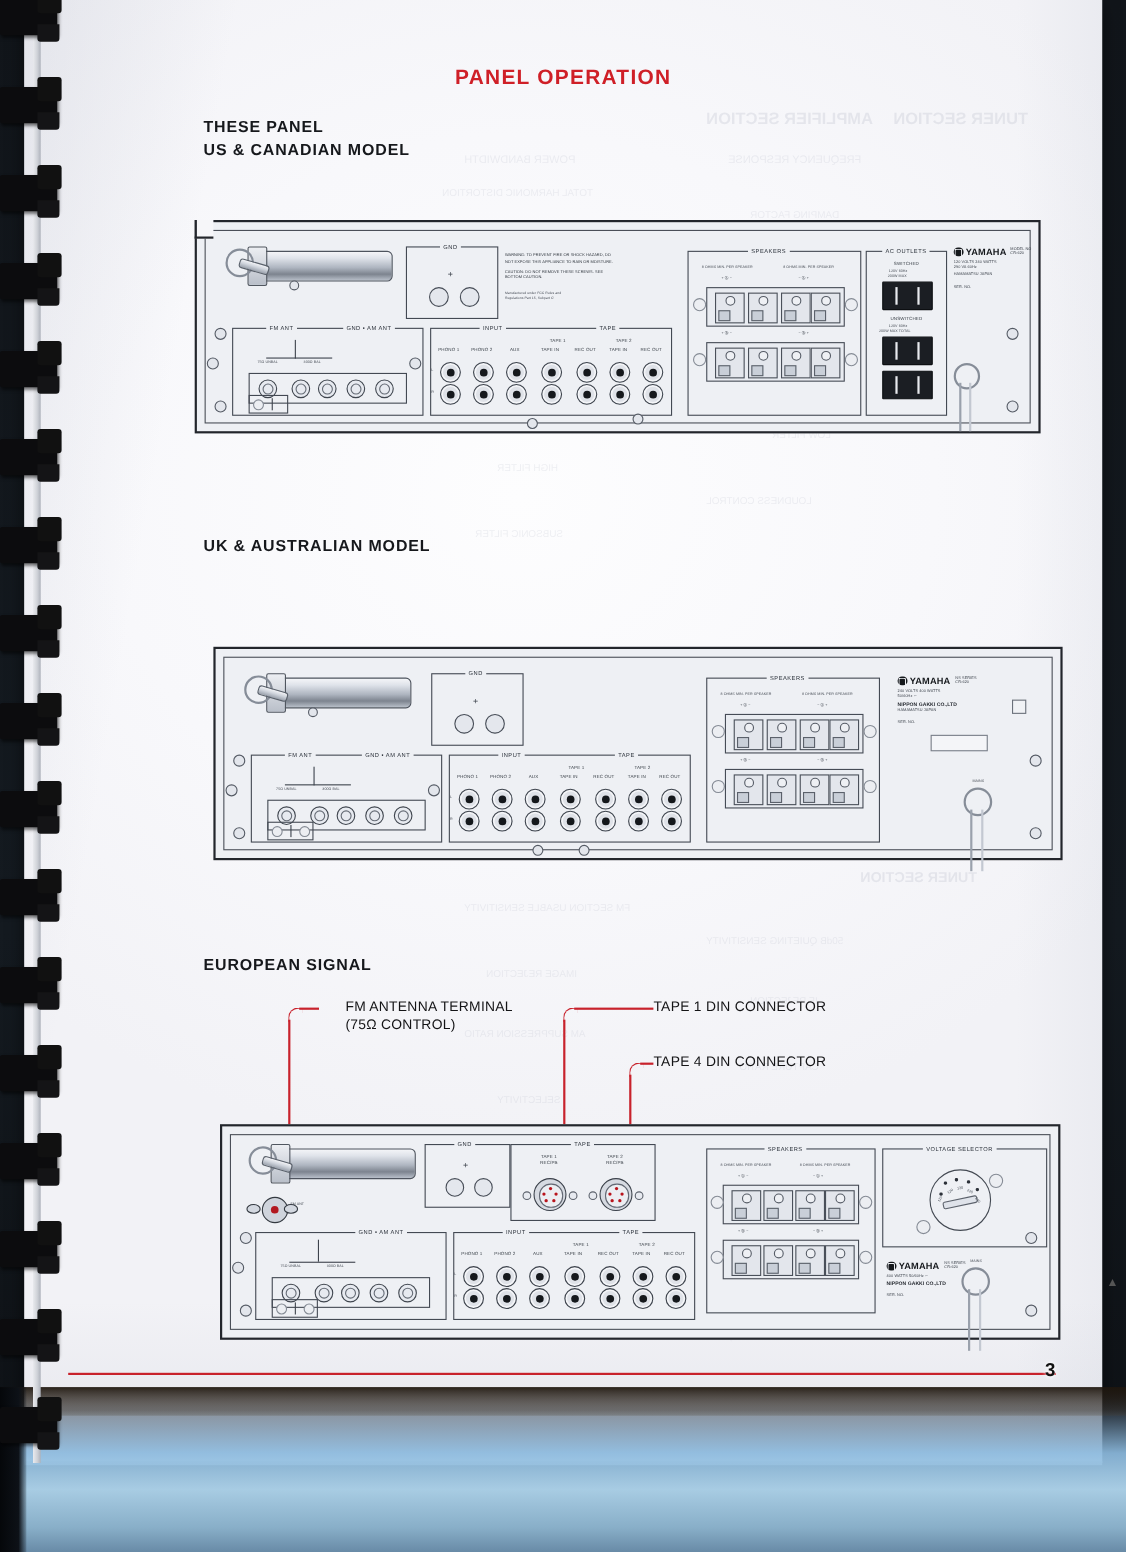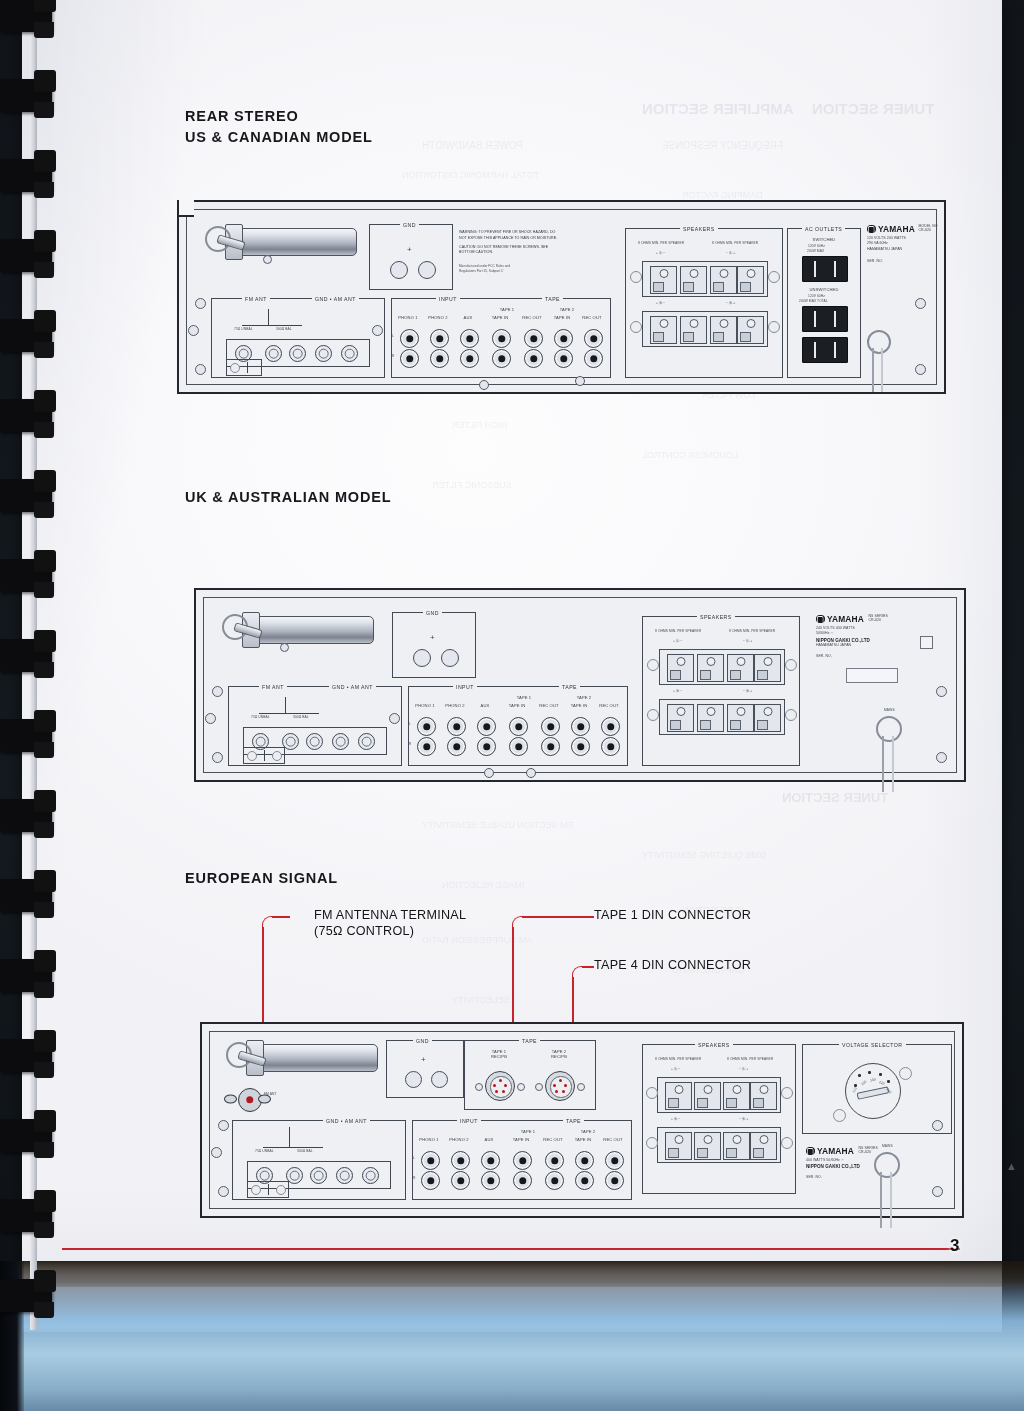--- a/index.html
+++ b/index.html
@@ -213,23 +213,24 @@
         <div class="ghost sm" style="left: 430px; top: 995px; font-size: 9px;">SELECTIVITY</div>
         <div class="ghost sm" style="left: 620px; top: 1022px; font-size: 9px;">STEREO SEPARATION</div>
         <div class="ghost sm" style="left: 400px; top: 1050px; font-size: 9px;">AM SECTION SENSITIVITY</div>
         <div class="ghost sm" style="left: 630px; top: 1085px; font-size: 9px;">GENERAL  POWER SUPPLY</div>
         <div class="ghost sm" style="left: 420px; top: 1115px; font-size: 9px;">DIMENSIONS</div>
         <div class="ghost sm" style="left: 680px; top: 1145px; font-size: 9px;">WEIGHT</div>
         <div class="ghost" style="left: 430px; top: 1180px; font-size: 12px;">SPECIFICATIONS</div>
         <div class="ghost sm" style="left: 620px; top: 1210px; font-size: 9px;">NIPPON GAKKI CO., LTD.</div>
       </div>
 
+    <div id="title">PANEL OPERATION</div>
 
     <div class="sec-head" id="head-rear">
-      <div>REAR STEREO</div>
+      <div>THESE PANEL</div>
       <div>US &amp; CANADIAN MODEL</div>
     </div>
     <div class="sec-head" id="head-uk">UK &amp; AUSTRALIAN MODEL</div>
     <div class="sec-head" id="head-eu">EUROPEAN SIGNAL</div>
 
     <div class="panel" id="panel-us" style="left:155px;top:200px;width:765px;height:190px;">
       <div class="panel-inner"></div>
       <div class="notch" style="left:-2px;top:-2px;border-right:none;border-top:none;border-left:2px solid #23262c;border-bottom:2px solid #23262c;transform:rotate(0);background:#f6f6f9;"></div>
 
       <div class="cyl" style="left:58px;top:26px;width:118px;height:26px;"></div>

